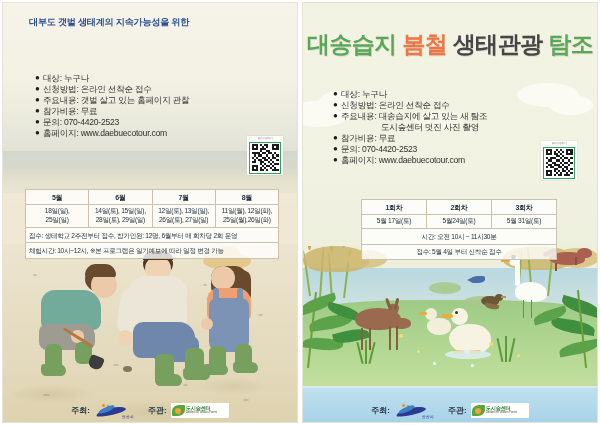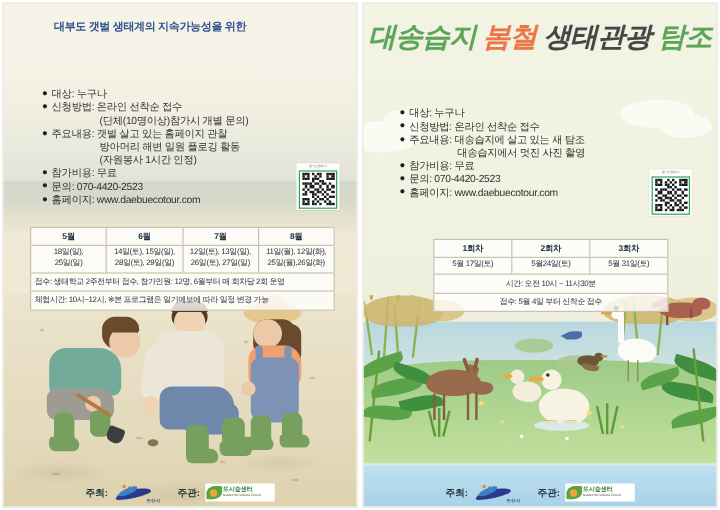--- a/index.html
+++ b/index.html
@@ -70,21 +70,21 @@
         #d9e6ee 100%);
   }
   .cloud {
     position:absolute; background:#fbfbf3; border-radius:50%;
     opacity:.95;
   }
 
   
   .kicker {
     position: absolute;
-    left: 42px; top: 13px;
+    left: 26px; top: 13px;
     font-size: 9.2px;
     font-weight: bold;
     letter-spacing: -0.3px;
     white-space: nowrap;
   }
   .kicker-l { color: #2f4f8f; }
   .kicker-r { color: #2d5d86; left: 24px; }
 
   
   .title {
@@ -392,27 +392,24 @@
 
     <div class="bullets">
       <div class="bl-row">
           <span class="bl-dot">●</span>
           <span class="bl-txt">대상: 누구나</span>
         </div>
       <div class="bl-row">
           <span class="bl-dot">●</span>
           <span class="bl-txt">신청방법: 온라인 선착순 접수</span>
         </div>
-      <div class="bl-sub">(단체(10명이상)참가시 개별 문의)</div>
       <div class="bl-row">
           <span class="bl-dot">●</span>
           <span class="bl-txt">주요내용: 갯벌 살고 있는 홈페이지 관찰</span>
         </div>
-      <div class="bl-sub">방아머리 해변 일원 플로깅 활동
-(자원봉사 1시간 인정)</div>
       <div class="bl-row">
           <span class="bl-dot">●</span>
           <span class="bl-txt">참가비용: 무료</span>
         </div>
       <div class="bl-row">
           <span class="bl-dot">●</span>
           <span class="bl-txt">문의: 070-4420-2523</span>
         </div>
       <div class="bl-row">
           <span class="bl-dot">●</span>
@@ -746,41 +743,41 @@
 
       <span class="petal" style="left:96px;top:88px;width:4px;height:4px;"></span>
       <span class="petal" style="left:114px;top:104px;width:3px;height:3px;"></span>
       <span class="petal" style="left:186px;top:96px;width:4px;height:4px;"></span>
       <span class="petal" style="left:214px;top:108px;width:3px;height:3px;"></span>
       <span class="petal" style="left:130px;top:116px;width:3px;height:3px;background:#fff;"></span>
       <span class="petal" style="left:168px;top:118px;width:3px;height:3px;background:#fff;"></span>
     </div>
 
 
-    <div class="title" style="top:16px;font-size:23px;font-style:italic;">
+    <div class="title" style="top:30px;font-size:23px;">
       <span class="t-green">대송습지</span>
       <span class="t-orange">봄철</span>
       <span class="t-dark">생태관광</span>
       <span class="t-green">탐조</span>
     </div>
 
     <div class="bullets bullets-r">
       <div class="bl-row">
           <span class="bl-dot">●</span>
           <span class="bl-txt">대상: 누구나</span>
         </div>
       <div class="bl-row">
           <span class="bl-dot">●</span>
           <span class="bl-txt">신청방법: 온라인 선착순 접수</span>
         </div>
       <div class="bl-row">
           <span class="bl-dot">●</span>
           <span class="bl-txt">주요내용: 대송습지에 살고 있는 새 탐조</span>
         </div>
-      <div class="bl-sub">대송습지에서 멋진 사진 촬영</div>
+      <div class="bl-sub">도시숲센터 멋진 사진 촬영</div>
       <div class="bl-row">
           <span class="bl-dot">●</span>
           <span class="bl-txt">참가비용: 무료</span>
         </div>
       <div class="bl-row">
           <span class="bl-dot">●</span>
           <span class="bl-txt">문의: 070-4420-2523</span>
         </div>
       <div class="bl-row">
           <span class="bl-dot">●</span>

